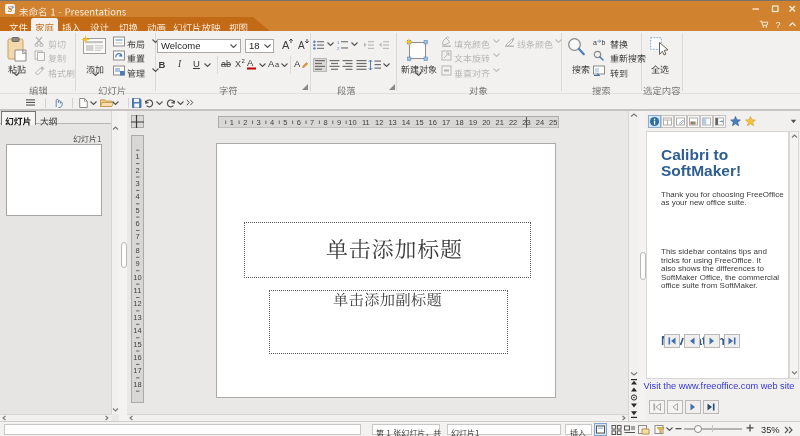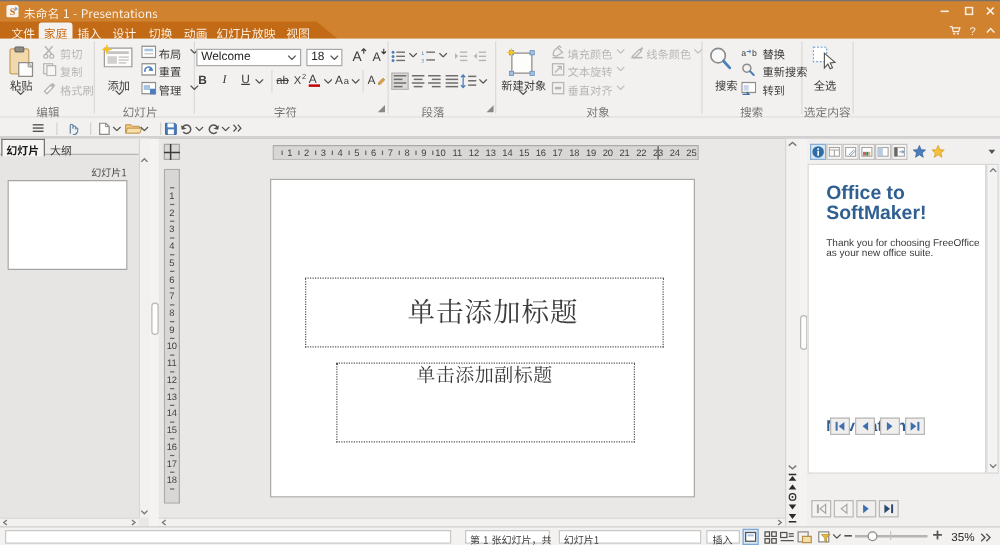--- a/index.html
+++ b/index.html
@@ -617,42 +617,44 @@
       <path d="M0.8 0.8 3.5 4.2 6.2 0.8Z" fill="#55534F"></path>
     </svg>
     <div style="position:absolute;left:646px;top:130.5px;width:143px;height:248.5px;background:#fff;border:1px solid #D8D7D6"></div>
     <div style="position:absolute;left:789px;top:130.5px;width:10px;height:248.5px;background:#F4F3F2;border:1px solid #D8D7D6"></div>
     <svg style="position:absolute;left:790.5px;top:133px;" width="7" height="7" viewBox="0 0 7 7">
       <path d="M1 4.5 3.5 2 6 4.5" stroke="#7A7876" fill="none" stroke-width="1.1"></path>
     </svg>
     <svg style="position:absolute;left:790.5px;top:369px;" width="7" height="7" viewBox="0 0 7 7">
       <path d="M1 2.5 3.5 5 6 2.5" stroke="#7A7876" fill="none" stroke-width="1.1"></path>
     </svg>
-    <div style="position:absolute;top:147px;font-family:Liberation Sans,sans-serif;font-size:15.5px;color:#2F5F90;font-weight:700;white-space:nowrap;line-height:16px;left:661px;">Office to</div>
+    <div style="position:absolute;top:147px;font-family:Liberation Sans,sans-serif;font-size:15.5px;color:#2F5F90;font-weight:700;white-space:nowrap;line-height:16px;left:661px;">Calibri to</div>
     <div style="position:absolute;top:163px;font-family:Liberation Sans,sans-serif;font-size:15.5px;color:#2F5F90;font-weight:700;white-space:nowrap;line-height:16px;left:661px;">SoftMaker!</div>
     <div style="position:absolute;top:190.5px;font-family:Liberation Sans,sans-serif;font-size:8px;color:#3A3A3A;font-weight:400;white-space:nowrap;line-height:8.6px;left:661px;">Thank you for choosing FreeOffice<br>as your new office suite.</div>
+    <div style="position:absolute;top:248px;font-family:Liberation Sans,sans-serif;font-size:8px;color:#3A3A3A;font-weight:400;white-space:nowrap;line-height:8.6px;left:661px;">This sidebar contains tips and<br>tricks for using FreeOffice. It<br>also shows the differences to<br>SoftMaker Office, the commercial<br>office suite from SoftMaker.</div>
     <div style="position:absolute;top:313.5px;font-family:Liberation Sans,sans-serif;font-size:12.5px;color:#2F5F90;font-weight:700;white-space:nowrap;left:661px;margin-top:20px;">Navigation</div>
     <div style="position:absolute;left:663.5px;top:334px;width:16px;height:14px;background:#F0EFEE;border:1px solid #B9B8B7"></div>
     <svg style="position:absolute;left:663.5px;top:334px;" width="16" height="14" viewBox="0 0 16 14">
       <rect x="4.5" y="3.5" width="1.6" height="7" fill="#3E6FB0"></rect>
       <path d="M11.5 3.5 7 7 11.5 10.5Z" fill="#3E6FB0"></path>
     </svg>
     <div style="position:absolute;left:683.5px;top:334px;width:16px;height:14px;background:#F0EFEE;border:1px solid #B9B8B7"></div>
     <svg style="position:absolute;left:683.5px;top:334px;" width="16" height="14" viewBox="0 0 16 14">
       <path d="M10.5 3.5 6 7 10.5 10.5Z" fill="#3E6FB0"></path>
     </svg>
     <div style="position:absolute;left:703.5px;top:334px;width:16px;height:14px;background:#F0EFEE;border:1px solid #B9B8B7"></div>
     <svg style="position:absolute;left:703.5px;top:334px;" width="16" height="14" viewBox="0 0 16 14">
       <path d="M5.5 3.5 10 7 5.5 10.5Z" fill="#3E6FB0"></path>
     </svg>
     <div style="position:absolute;left:723.5px;top:334px;width:16px;height:14px;background:#F0EFEE;border:1px solid #B9B8B7"></div>
     <svg style="position:absolute;left:723.5px;top:334px;" width="16" height="14" viewBox="0 0 16 14">
       <path d="M4.5 3.5 9 7 4.5 10.5Z" fill="#3E6FB0"></path>
       <rect x="9.9" y="3.5" width="1.6" height="7" fill="#3E6FB0"></rect>
     </svg>
+    <div style="position:absolute;top:380.5px;font-family:Liberation Sans,sans-serif;font-size:9.2px;color:#3434D9;font-weight:400;white-space:nowrap;left:719px;transform:translateX(-50%);">Visit the www.freeoffice.com web site</div>
     <div style="position:absolute;left:648.5px;top:400px;width:16px;height:14px;background:#F4F3F2;border:1px solid #B9B8B7"></div>
     <svg style="position:absolute;left:648.5px;top:400px;" width="16" height="14" viewBox="0 0 16 14">
       <rect x="4.5" y="3.5" width="1.6" height="7" fill="#A9A8A7"></rect>
       <path d="M11.5 3.5 7 7 11.5 10.5Z" fill="none" stroke="#A9A8A7"></path>
     </svg>
     <div style="position:absolute;left:666.5px;top:400px;width:16px;height:14px;background:#F4F3F2;border:1px solid #B9B8B7"></div>
     <svg style="position:absolute;left:666.5px;top:400px;" width="16" height="14" viewBox="0 0 16 14">
       <path d="M10.5 3.5 6 7 10.5 10.5Z" fill="none" stroke="#A9A8A7"></path>
     </svg>
     <div style="position:absolute;left:684.5px;top:400px;width:16px;height:14px;background:#F0EFEE;border:1px solid #B9B8B7"></div>

